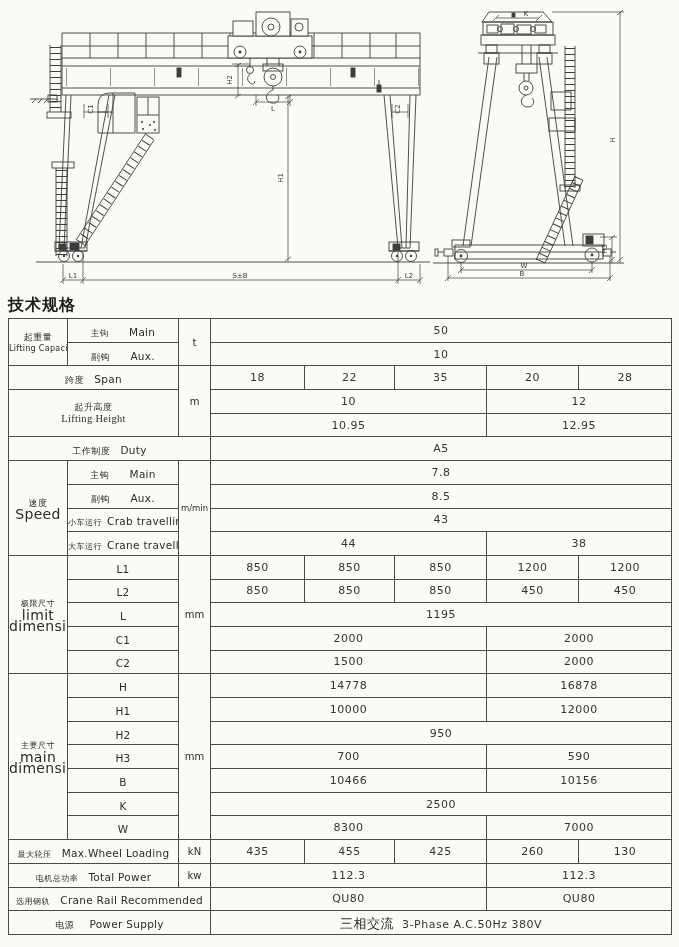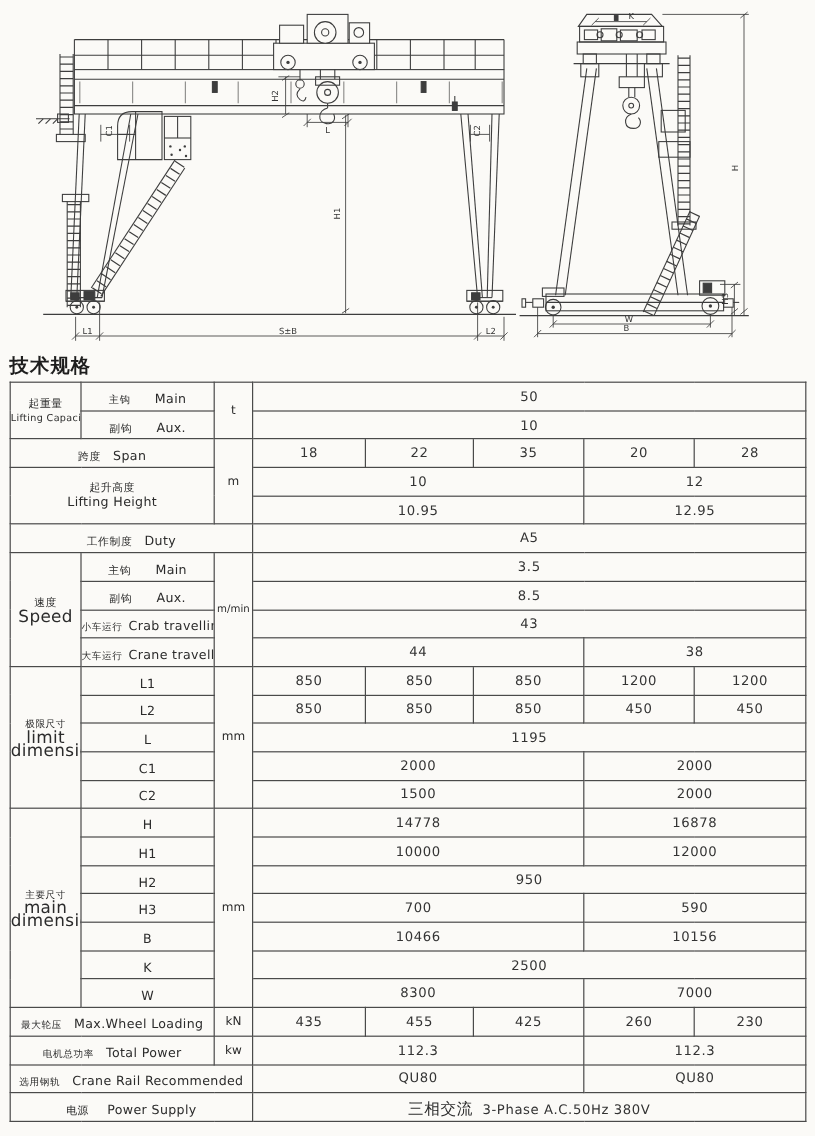--- a/index.html
+++ b/index.html
@@ -37,21 +37,21 @@
   .en{font-size:10.5px;letter-spacing:0.3px;}
   .num{font-size:11px;letter-spacing:0.5px;color:#333;}
   .unit{font-size:10px;}
   .unit-sm{font-size:8.5px;}
   .group .zh{display:block;line-height:12px;}
   .group .en{display:block;font-size:14px;line-height:11px;}
   .pair{display:flex;justify-content:space-evenly;align-items:baseline;padding:0 4px;}
   .pair .zh{font-size:8.5px;}
   .left-lab{text-align:left;padding-left:15px;}
   .left-lab .en{font-size:10.5px;}
-  .two-line div{line-height:12px;}
+  .two-line div{line-height:12px;font-family:Liberation Serif, serif;}
   .ps .zh{font-size:13px;margin-right:8px;}
 </style>
 </head>
 <body>
 
 <svg class="drawing" width="679" height="290" viewBox="0 0 679 290">
   <g stroke="#3d3d3d" stroke-width="0.9" fill="none">
 
     <g>
 
@@ -418,21 +418,21 @@
   <tr>
     <td rowspan="4" class="group">
       <span class="zh">速度</span>
       <span class="en">Speed</span>
     </td>
     <td>
       <span class="zh">主钩</span>&nbsp;&nbsp;&nbsp;
       <span class="en">Main</span>
     </td>
     <td rowspan="4" class="unit-sm">m/min</td>
-    <td colspan="5" class="num">3.5</td>
+    <td colspan="5" class="num">7.8</td>
   </tr>
   <tr>
     <td>
       <span class="zh">副钩</span>&nbsp;&nbsp;&nbsp;
       <span class="en">Aux.</span>
     </td>
     <td colspan="5" class="num">8.5</td>
   </tr>
   <tr>
     <td>
@@ -530,21 +530,21 @@
   <tr>
     <td colspan="2">
       <span class="zh" style="font-size:8px">最大轮压</span>&nbsp;
       <span class="en">Max.Wheel Loading</span>
     </td>
     <td class="unit">kN</td>
     <td class="num">435</td>
     <td class="num">455</td>
     <td class="num">425</td>
     <td class="num">260</td>
-    <td class="num">230</td>
+    <td class="num">130</td>
   </tr>
 
   <tr>
     <td colspan="2">
       <span class="zh" style="font-size:8px">电机总功率</span>&nbsp;
       <span class="en">Total Power</span>
     </td>
     <td class="unit">kw</td>
     <td colspan="3" class="num">112.3</td>
     <td colspan="2" class="num">112.3</td>

